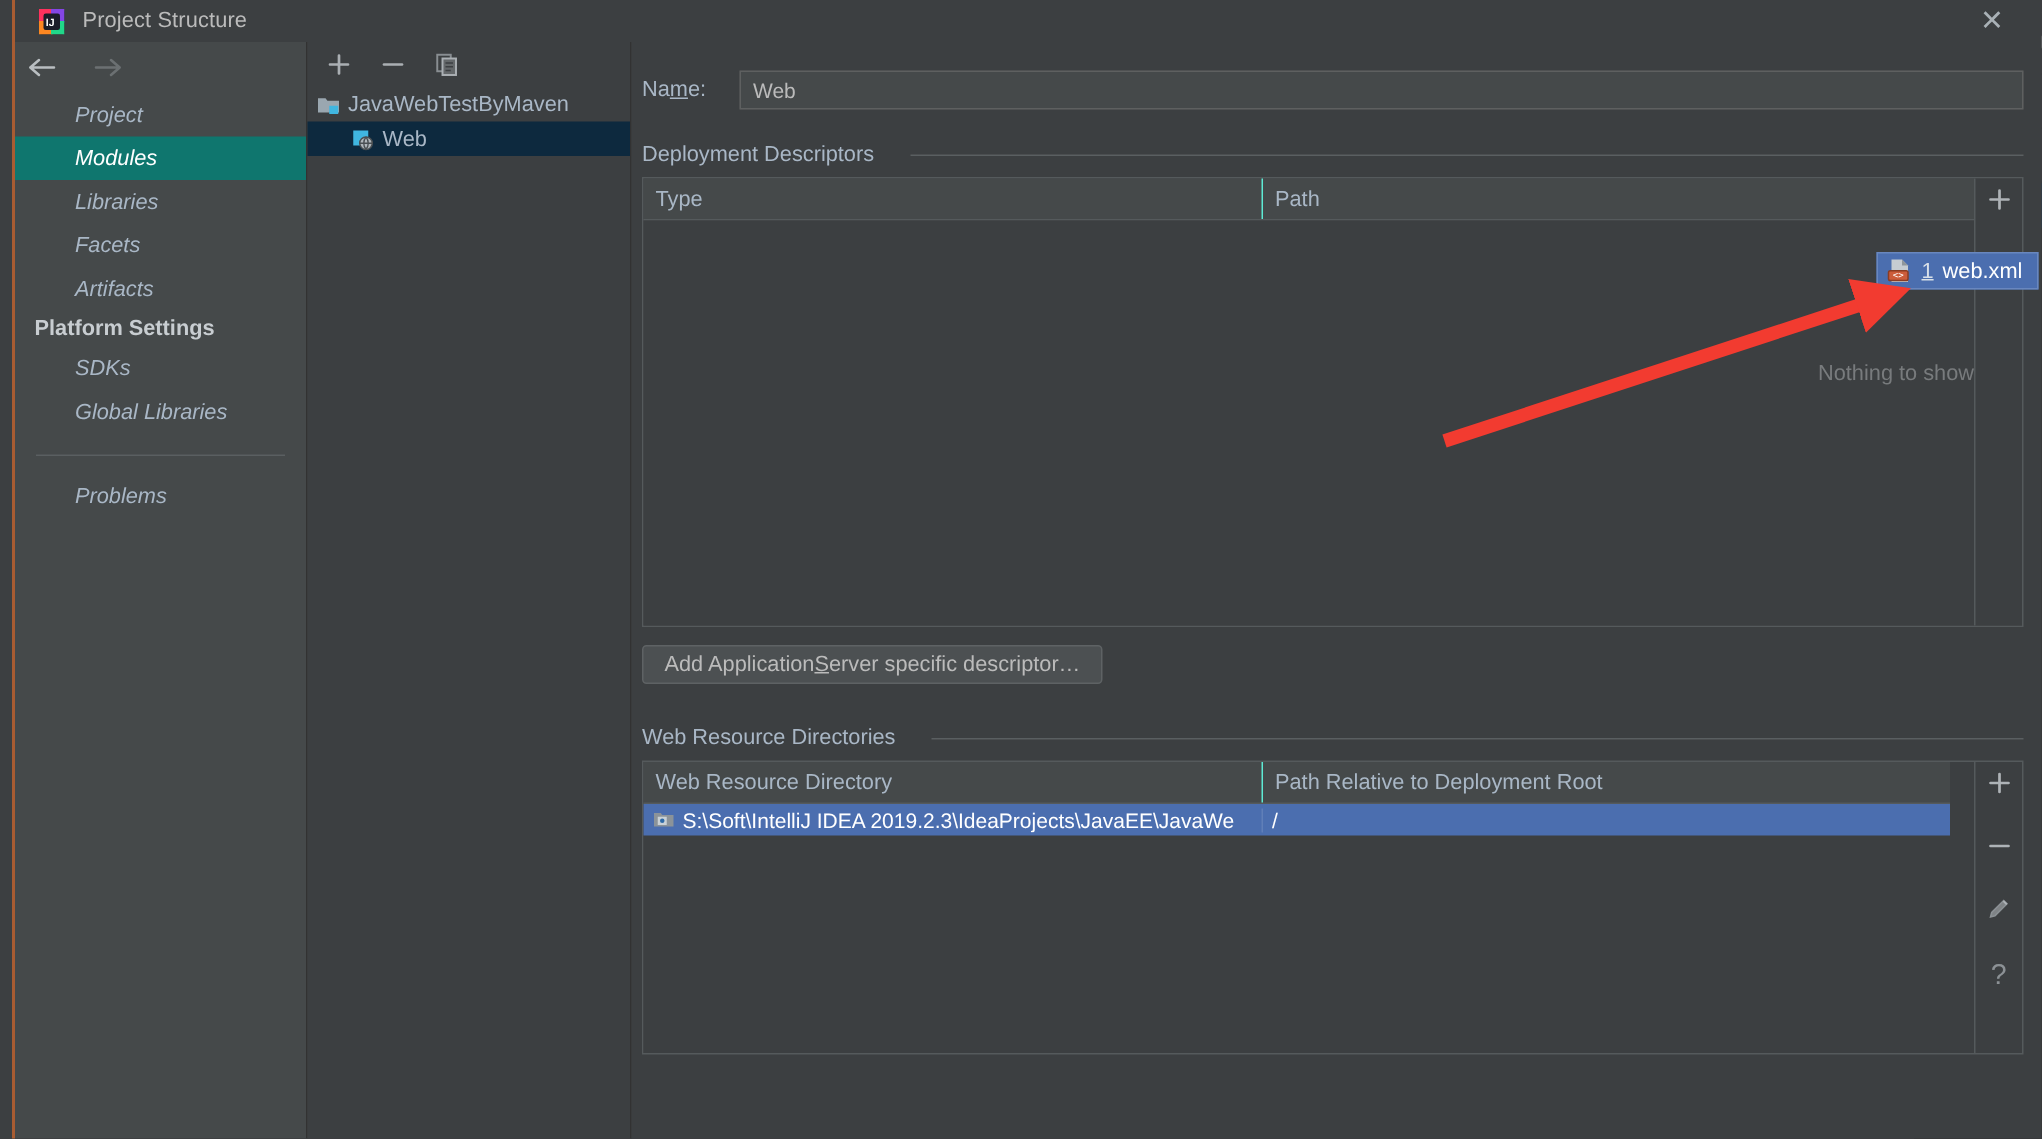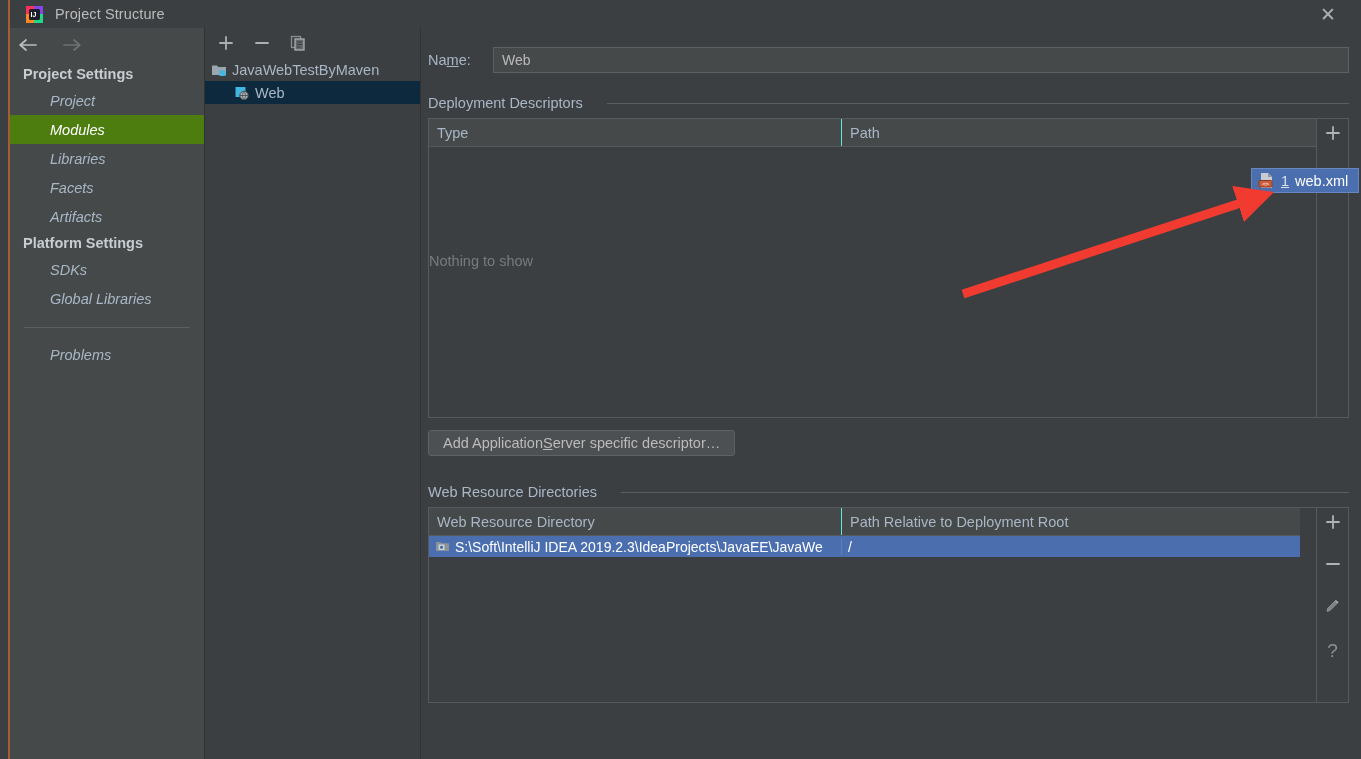--- a/index.html
+++ b/index.html
@@ -91,21 +91,21 @@
     color: #c8cdd1; font-size: 14.5px; font-weight: bold;
     padding: 4px 0 4px 13px;
   }
   .nav-item {
     height: 29px; display: flex; align-items: center;
     padding-left: 40px;
     color: #a9b7c6; font-size: 14.5px;
     cursor: pointer;
     font-style: italic;
   }
-  .nav-item.selected { background: #4d7c0f; color: #ffffff; }
+  .nav-item.selected { background: #0f766e; color: #ffffff; }
   .nav-sep { height: 1px; background: #5a5f61; margin: 14px 14px 12px 14px; }
 
   
   #module-tree {
     width: 216px; flex: none;
     background: #3c3f41;
     border-right: 1px solid #323232;
     position: relative;
   }
   #tree-toolbar {
@@ -173,22 +173,22 @@
     white-space: nowrap; overflow: hidden;
   }
   .th.col-1 { width: 413px; flex: none; border-right: 1px solid #5eead4; }
   .th.col-2 { flex: 1; }
   .table-body {
     background: #3c3f41; position: relative;
     display: flex; flex-direction: column;
   }
   .empty-msg {
     color: #787b7d; font-size: 14.5px;
-    position: absolute; left: 0; right: 0; top: 106px;
-    text-align: left;
+    position: absolute; left: 0; right: 0; top: 94px;
+    text-align: right;
   }
   .trow {
     display: flex; height: 21px; align-items: center;
     font-size: 14px; color: #a9b7c6;
   }
   .trow.selected { background: #4b6eaf; color: #ffffff; }
   .td.col-1 {
     width: 413px; flex: none; display: flex; align-items: center;
     padding-left: 6px; overflow: hidden; white-space: nowrap;
     border-right: 1px solid rgba(255,255,255,.12);
@@ -323,21 +323,20 @@
             </svg>
         </span>
         <span class="nav-arrow nav-fwd">
           <svg viewBox="0 0 22 16">
               <path d="M13 3 18.8 8 13 13M18.5 8H3" fill="none" stroke="#9aa0a4" stroke-width="1.7" stroke-linecap="round" stroke-linejoin="round"></path>
             </svg>
         </span>
       </div>
 
       <div>
-        <div class="nav-group-title">Project Settings</div>
         <div class="nav-item">
           <span>Project</span>
         </div>
         <div class="nav-item selected">
           <span>Modules</span>
         </div>
         <div class="nav-item">
           <span>Libraries</span>
         </div>
         <div class="nav-item">

